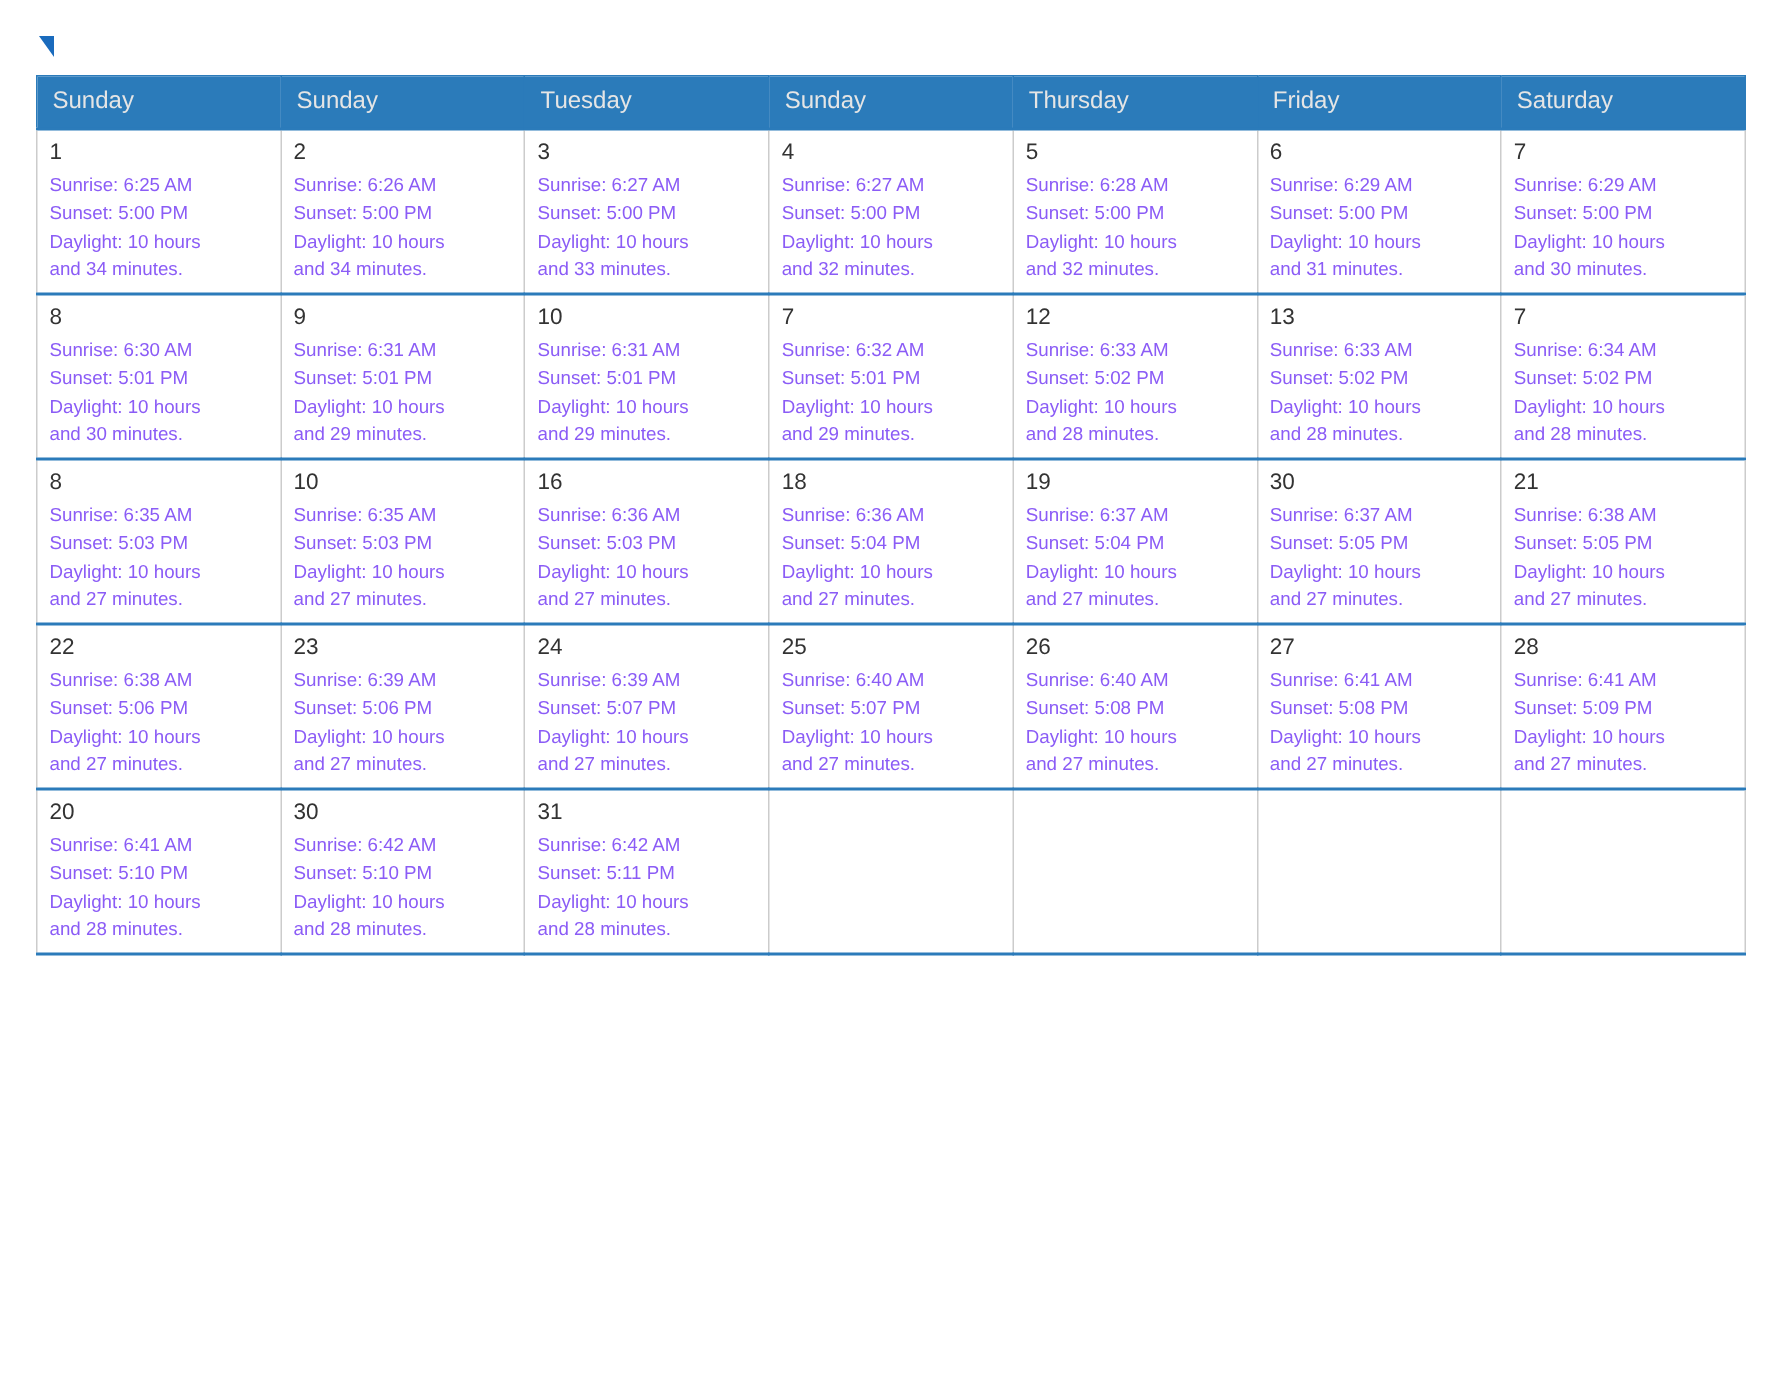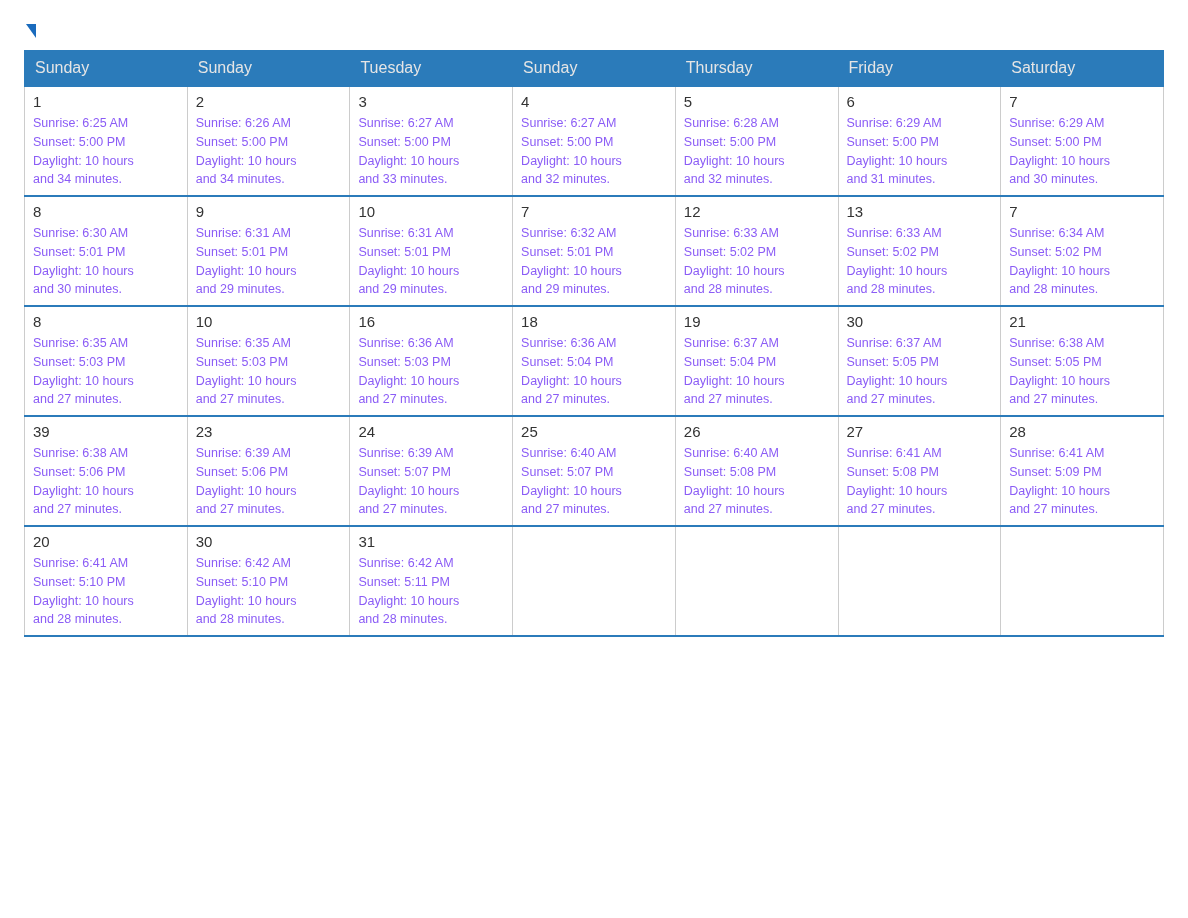--- a/index.html
+++ b/index.html
@@ -322,21 +322,21 @@
         <div class="day-info">
           Sunrise: 6:38 AM<br>
           Sunset: 5:05 PM<br>
           Daylight: 10 hours<br>
           and 27 minutes.
         </div>
       </td>
       </tr>
       <tr>
         <td>
-        <div class="day-number">39</div>
+        <div class="day-number">22</div>
         <div class="day-info">
           Sunrise: 6:38 AM<br>
           Sunset: 5:06 PM<br>
           Daylight: 10 hours<br>
           and 27 minutes.
         </div>
       </td>
         <td>
         <div class="day-number">23</div>
         <div class="day-info">

